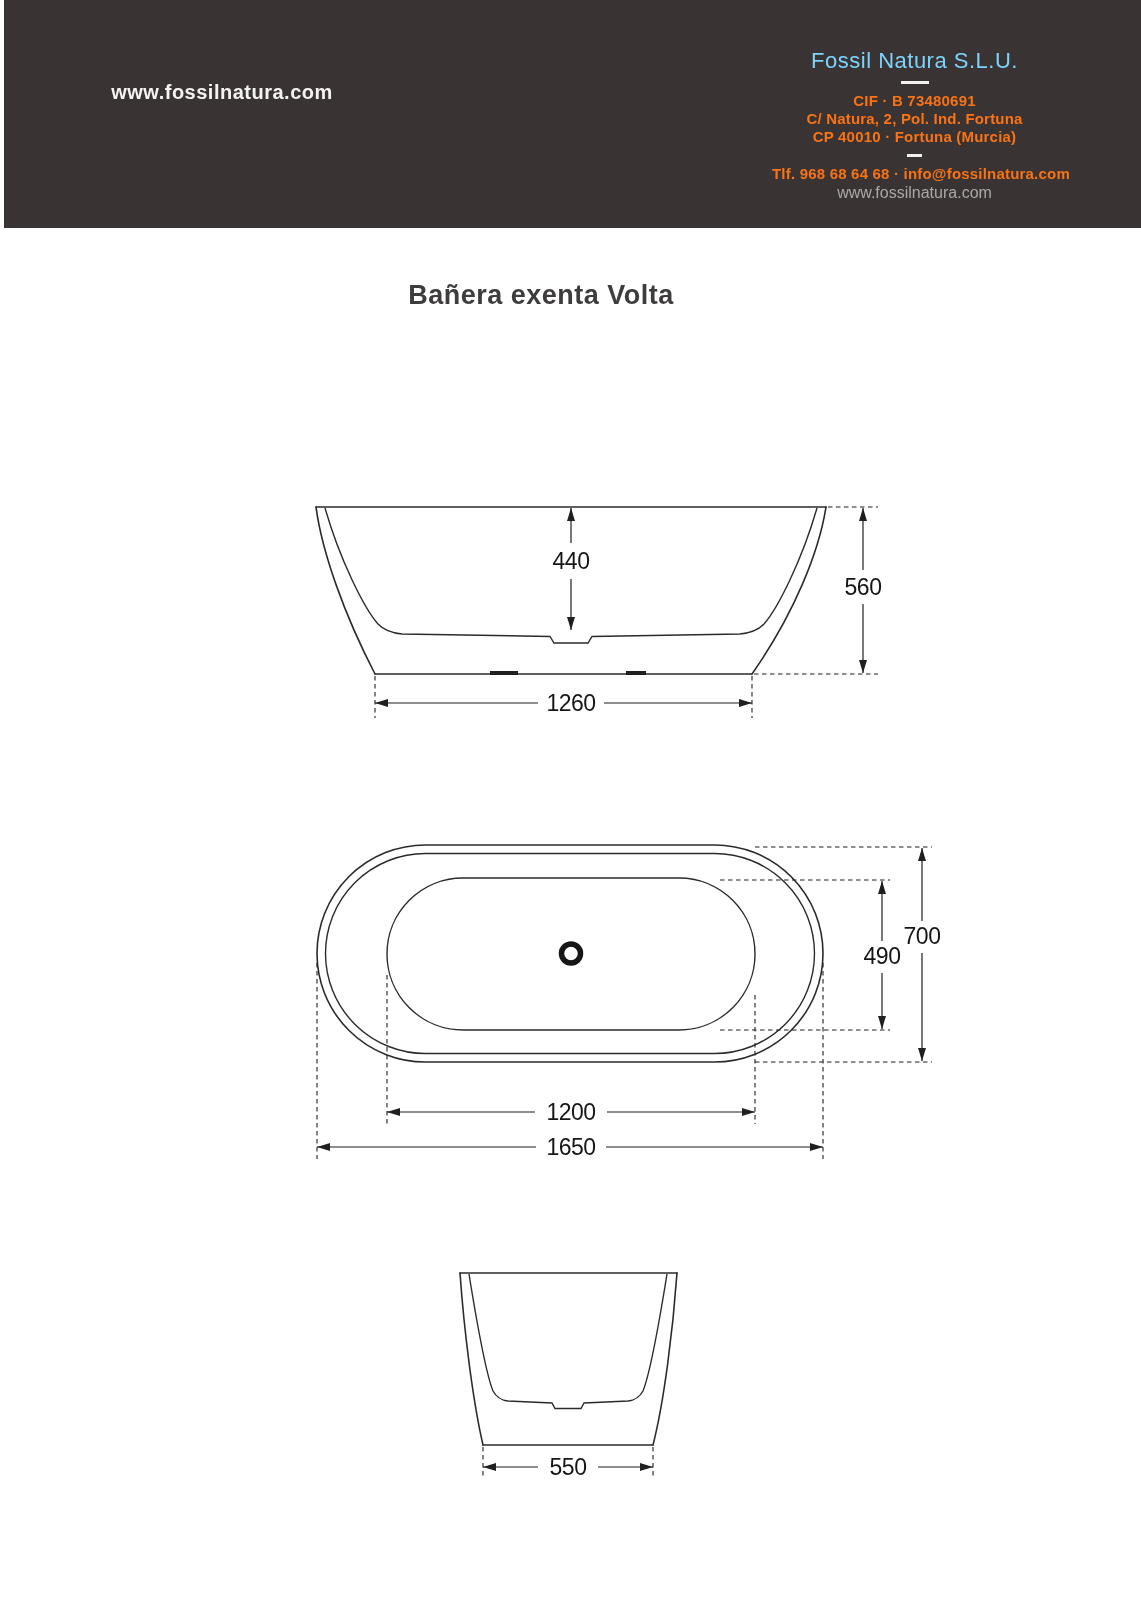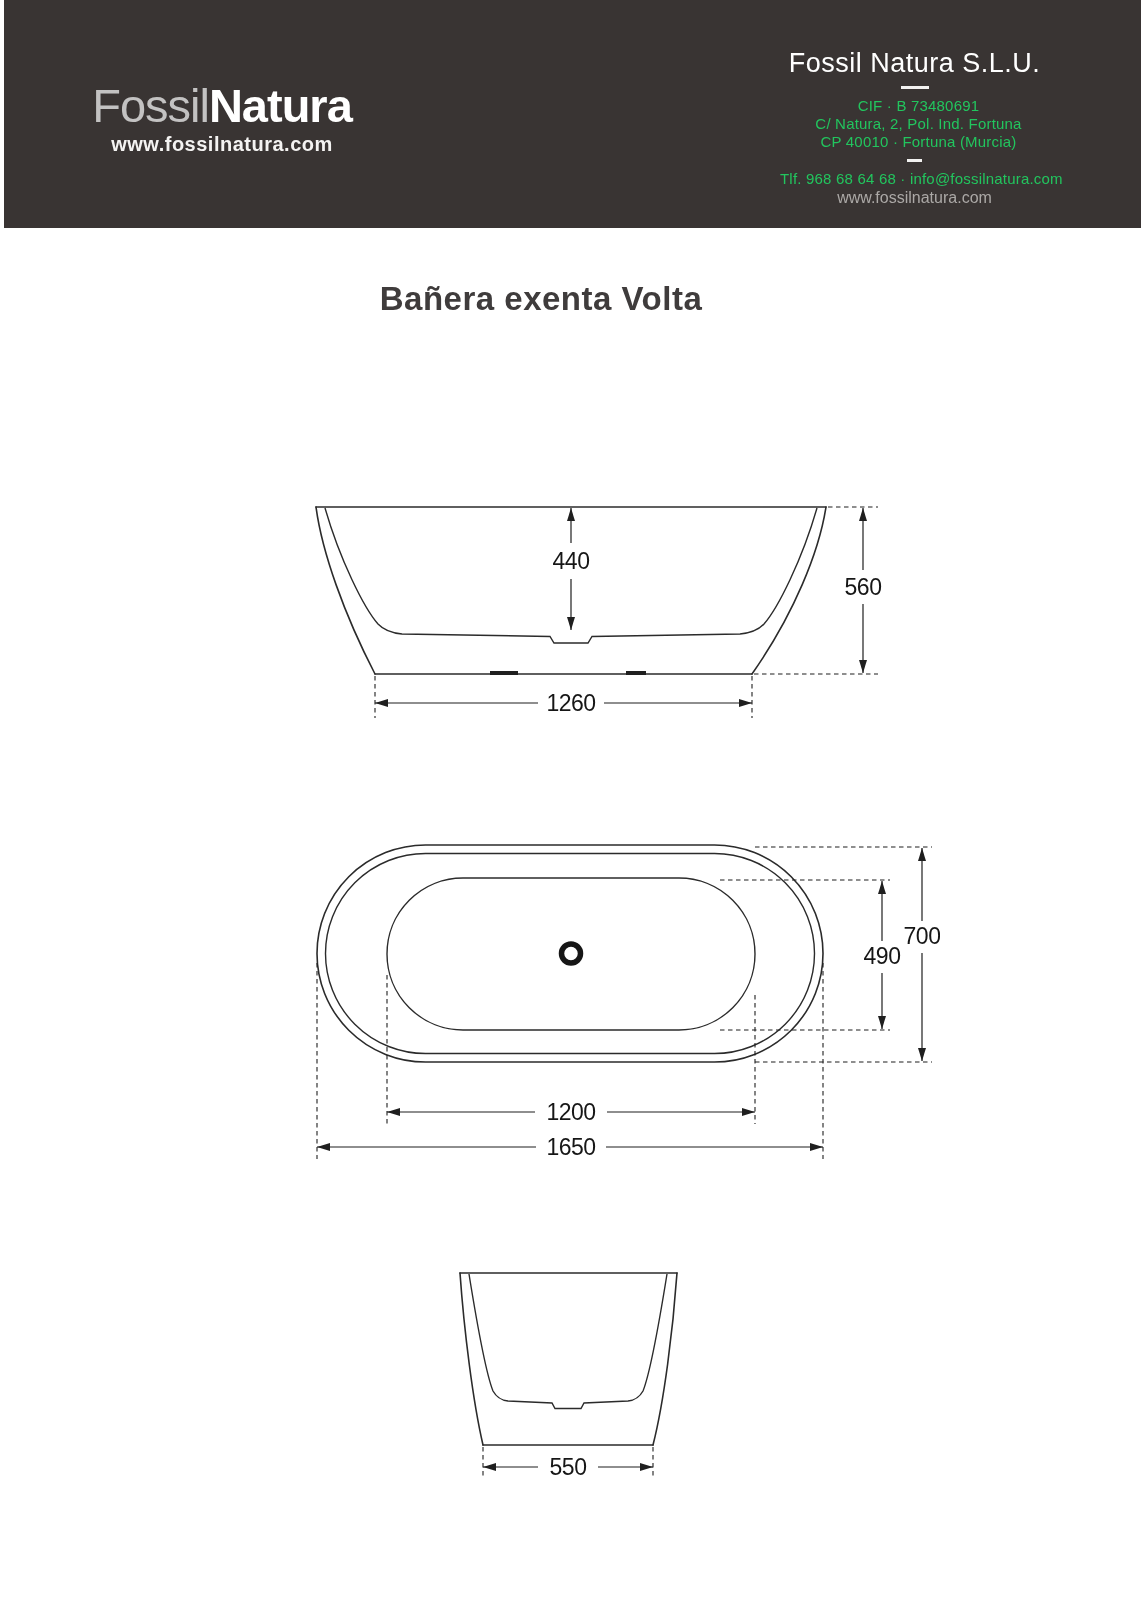--- a/index.html
+++ b/index.html
@@ -7,30 +7,30 @@
         font-family:"Liberation Sans",sans-serif;}
 
   
   .header{position:absolute;left:4px;top:0;width:1137px;height:228px;background:#393433;}
   .logo{position:absolute;left:58px;top:80px;width:320px;text-align:center;}
   .logo-text{font-size:47px;letter-spacing:-1px;line-height:52px;white-space:nowrap;}
   .logo-light{color:#c3c2c2;font-weight:400;}
   .logo-bold{color:#ffffff;font-weight:800;}
   .logo-url{margin-top:1px;font-size:20px;font-weight:700;color:#f4f3f2;letter-spacing:.5px;}
   .company{position:absolute;left:768px;top:48px;width:285px;text-align:center;}
-  .co-name{font-size:27px;color:#ffffff;letter-spacing:.5px;}
+  .co-name{font-size:22px;color:#7dd3fc;letter-spacing:.5px;}
   .rule{height:3px;background:#f2f1f0;margin:7px auto 8px auto;}
   .rule-wide{width:28px;}
   .rule-narrow{width:15px;margin-top:8px;}
-  .co-line{font-size:15px;font-weight:400;color:#22c55e;line-height:18px;letter-spacing:.2px;white-space:nowrap;margin-left:8px;}
+  .co-line{font-size:15px;font-weight:700;color:#f97316;line-height:18px;letter-spacing:.2px;white-space:nowrap;}
   .co-light{font-size:16px;font-weight:400;color:#aba8a6;line-height:19px;}
 
   
   .title{position:absolute;left:0;top:280px;width:1082px;margin:0;text-align:center;
-         font-size:33px;font-weight:700;color:#3f3c3c;letter-spacing:.5px;}
+         font-size:27px;font-weight:700;color:#3f3c3c;letter-spacing:.5px;}
 
   
   .drawing{position:absolute;}
   .front-view{left:300px;top:490px;}
   .top-view{left:300px;top:835px;}
   .side-view{left:440px;top:1260px;}
   .outline{fill:none;stroke:#2b2b2b;stroke-width:1.6;stroke-linejoin:round;stroke-linecap:round;}
   .thin{fill:none;stroke:#2b2b2b;stroke-width:1.4;}
   .dimline{stroke:#1f1f1f;stroke-width:1.2;fill:none;}
   .dashed{stroke:#1f1f1f;stroke-width:1.1;fill:none;stroke-dasharray:4.5 3.5;}
@@ -38,21 +38,20 @@
   .dim{font-family:"Liberation Sans",sans-serif;font-size:23px;fill:#161616;
        letter-spacing:-.5px;text-anchor:middle;}
 </style>
 </head>
 <body>
 
 <div class="page">
 
   <header class="header">
     <div class="logo">
-      <div class="logo-text"><span class="logo-light">Fossil</span><span class="logo-bold">Natura</span></div>
       <div class="logo-url">www.fossilnatura.com</div>
     </div>
     <div class="company">
       <div class="co-name">Fossil Natura S.L.U.</div>
       <div class="rule rule-wide"></div>
       <div class="co-line">CIF · B 73480691</div>
       <div class="co-line">C/ Natura, 2,  Pol. Ind. Fortuna</div>
       <div class="co-line">CP 40010 · Fortuna (Murcia)</div>
       <div class="rule rule-narrow"></div>
       <div class="co-line">Tlf. 968 68 64 68  · info@fossilnatura.com</div>

